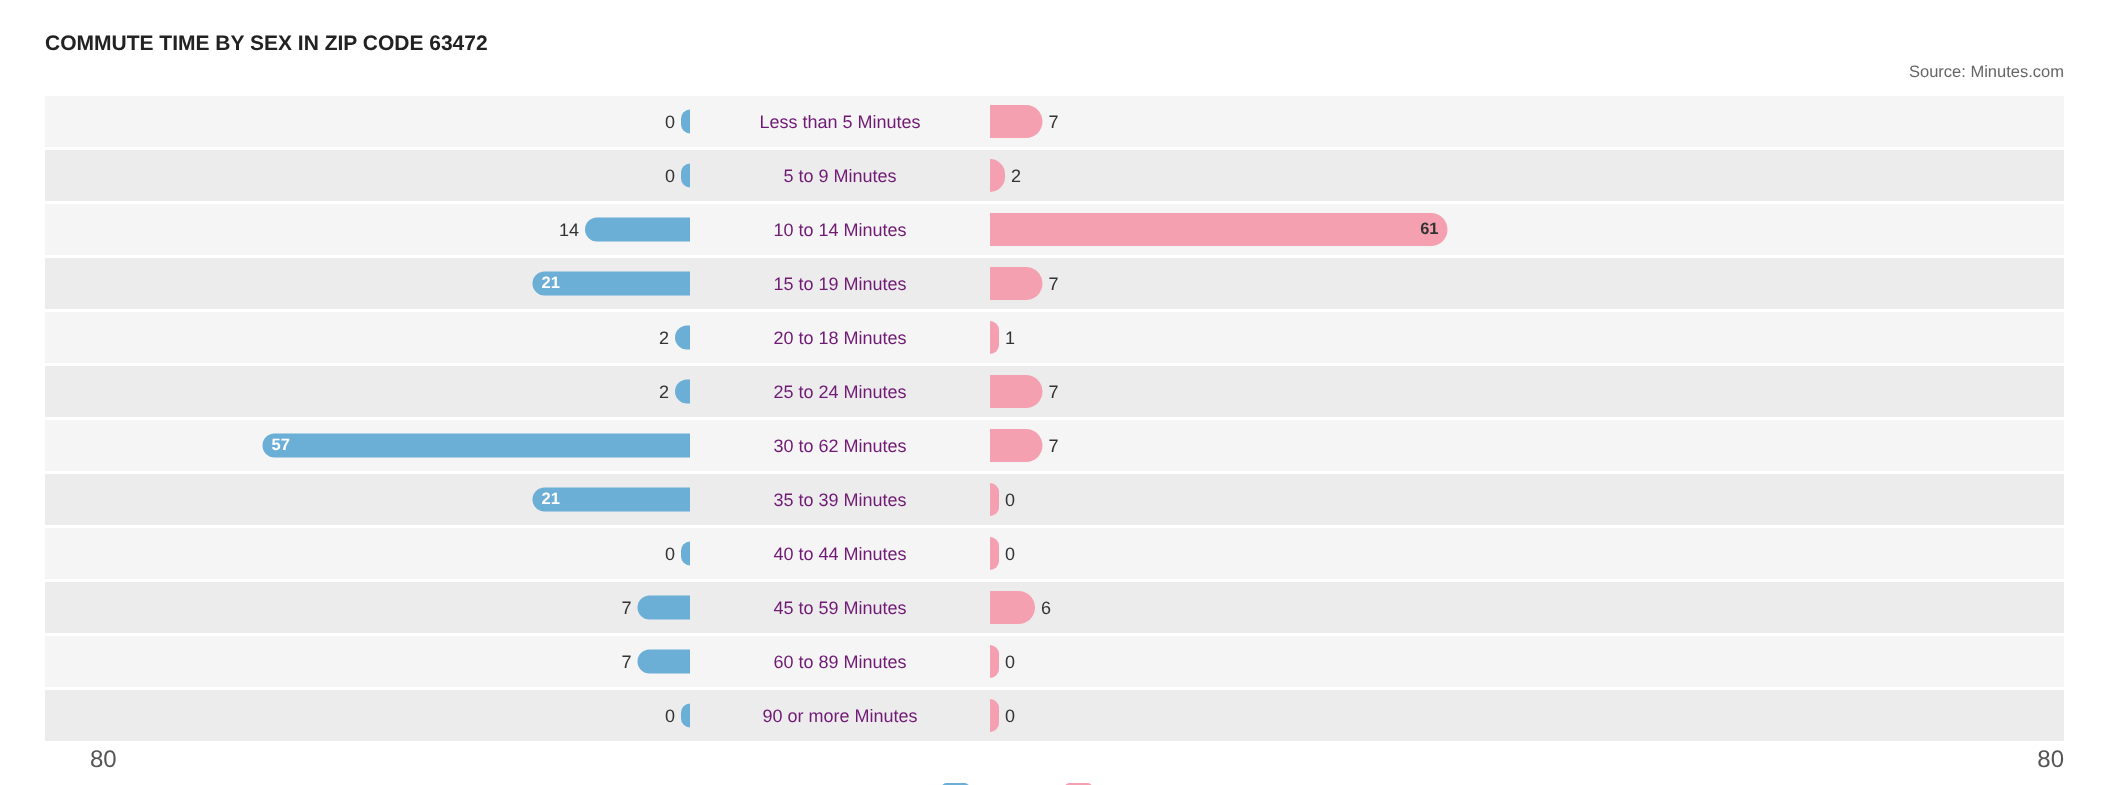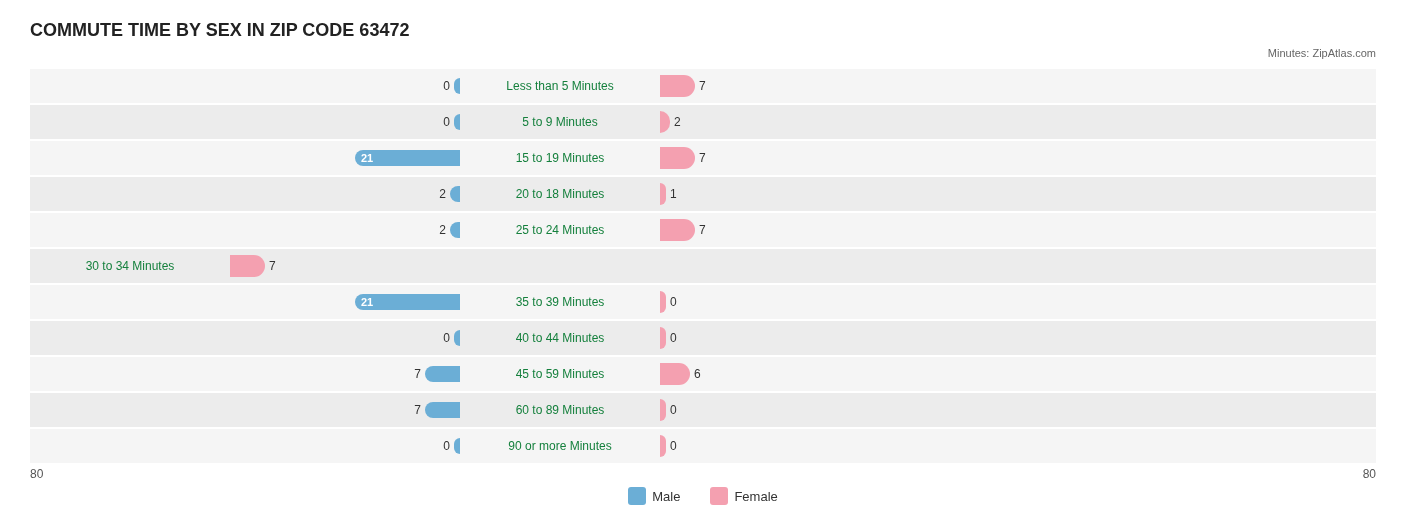--- a/index.html
+++ b/index.html
@@ -4,21 +4,21 @@
   <style>
     * { box-sizing: border-box; margin: 0; padding: 0; }
     body {
       font-family: Arial, sans-serif;
       background: #fff;
       width: 1406px;
       min-height: 523px;
       padding: 20px 30px;
     }
     .title {
-      font-size: 18px;
+      font-size: 14px;
       font-weight: bold;
       color: #222;
       text-transform: uppercase;
       margin-bottom: 6px;
     }
     .source {
       font-size: 11px;
       color: #666;
       text-align: right;
       margin-bottom: 10px;
@@ -63,21 +63,21 @@
       padding-left: 6px;
       font-size: 11px;
       color: #fff;
       font-weight: bold;
       min-width: 0;
     }
     .label-cell {
       width: 200px;
       text-align: center;
       font-size: 12px;
-      color: #15803d;
+      color: #701a75;
       padding: 0 6px;
       flex-shrink: 0;
     }
     .female-bar-container {
       display: flex;
       justify-content: flex-start;
       align-items: center;
       width: 430px;
       position: relative;
     }
@@ -106,22 +106,23 @@
       font-weight: bold;
       color: #fff;
     }
     .axis-row {
       display: flex;
       justify-content: space-between;
       margin-top: 4px;
       padding: 0 0;
     }
     .axis-val {
-      font-size: 12px;
+      font-size: 16px;
       color: #555;
+      margin-left: 30px;
     }
     .legend {
       display: flex;
       justify-content: center;
       gap: 30px;
       margin-top: 6px;
     }
     .legend-item {
       display: flex;
       align-items: center;
@@ -132,21 +133,21 @@
     .legend-swatch {
       width: 18px;
       height: 18px;
       border-radius: 3px;
     }
   </style>
 </head>
 <body>
 
 <div class="title">COMMUTE TIME BY SEX IN ZIP CODE 63472</div>
-<div class="source">Minutes: ZipAtlas.com</div>
+<div class="source">Source: Minutes.com</div>
 
 <div class="chart-area" id="chart-container">
     <div class="row">
     <div class="male-bar-container">
       <span class="male-val">0</span>
       <div class="male-bar" style="width:0px; background:#6baed6;">
         
       </div>
     </div>
     <div class="label-cell">Less than 5 Minutes</div>
@@ -163,20 +164,35 @@
       <div class="male-bar" style="width:0px; background:#6baed6;">
         
       </div>
     </div>
     <div class="label-cell">5 to 9 Minutes</div>
     <div class="female-bar-container">
       <div class="female-bar" style="width:10px; background:#f4a0b0;">
         
       </div>
       <span class="female-val">2</span>
+    </div>
+  </div>
+    <div class="row">
+    <div class="male-bar-container">
+      <span class="male-val">14</span>
+      <div class="male-bar" style="width:70px; background:#6baed6;">
+        
+      </div>
+    </div>
+    <div class="label-cell">10 to 14 Minutes</div>
+    <div class="female-bar-container">
+      <div class="female-bar" style="width:305px; background:#f4a0b0;">
+        <span class="bar-inner-label" style="color:#333">61</span>
+      </div>
+      <span class="female-val"></span>
     </div>
   </div>
     <div class="row">
     <div class="male-bar-container">
       <span class="male-val"></span>
       <div class="male-bar" style="width:105px; background:#6baed6;">
         <span class="bar-inner-label">21</span>
       </div>
     </div>
     <div class="label-cell">15 to 19 Minutes</div>
@@ -211,21 +227,27 @@
     </div>
     <div class="label-cell">25 to 24 Minutes</div>
     <div class="female-bar-container">
       <div class="female-bar" style="width:35px; background:#f4a0b0;">
         
       </div>
       <span class="female-val">7</span>
     </div>
   </div>
     <div class="row">
-    <div class="label-cell">30 to 34 Minutes</div>
+    <div class="male-bar-container">
+      <span class="male-val"></span>
+      <div class="male-bar" style="width:285px; background:#6baed6;">
+        <span class="bar-inner-label">57</span>
+      </div>
+    </div>
+    <div class="label-cell">30 to 62 Minutes</div>
     <div class="female-bar-container">
       <div class="female-bar" style="width:35px; background:#f4a0b0;">
         
       </div>
       <span class="female-val">7</span>
     </div>
   </div>
     <div class="row">
     <div class="male-bar-container">
       <span class="male-val"></span>

